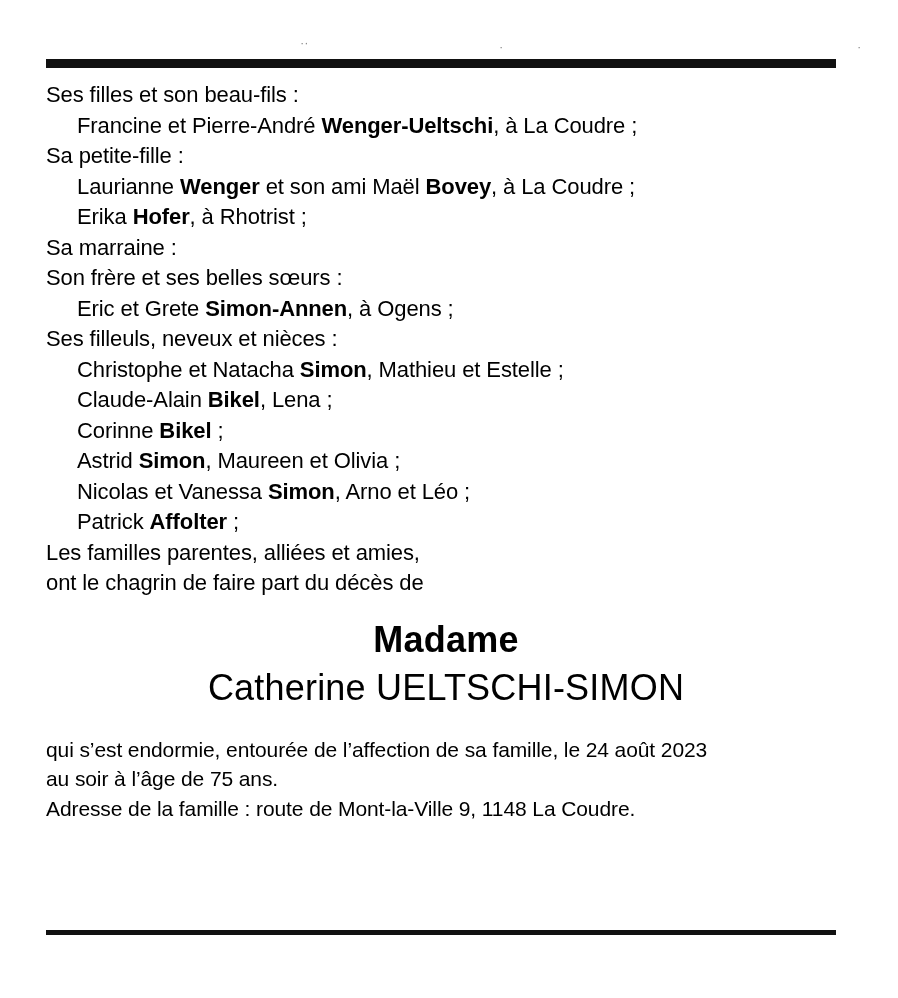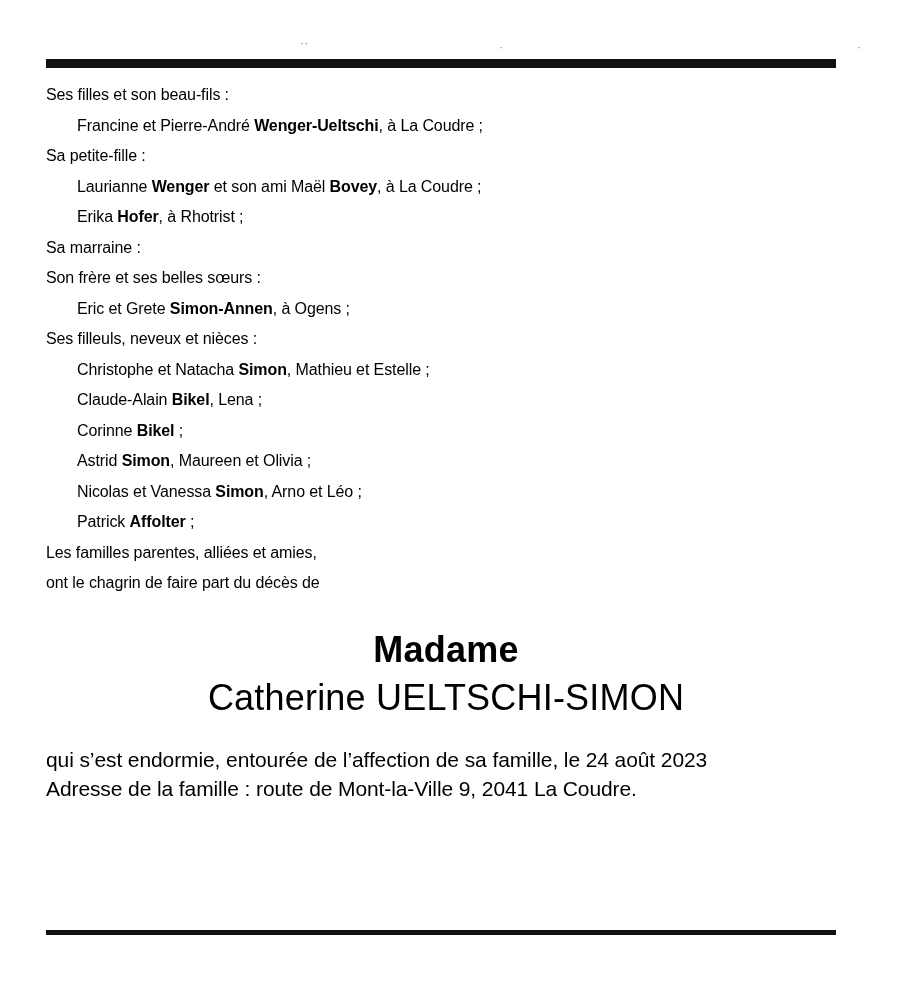--- a/index.html
+++ b/index.html
@@ -59,35 +59,35 @@
   }
 
   .content {
     position: absolute;
     left: 46px;
     top: 80px;
     width: 800px;
   }
 
   .line {
-    font-size: 16px;
+    font-size: 22px;
     line-height: 30.5px;
     white-space: nowrap;
     letter-spacing: -0.1px;
   }
   .indent {
     padding-left: 31px;
   }
   .line b {
     font-weight: bold;
   }
 
   .names {
     text-align: center;
-    margin-top: 28px;
+    margin-top: 18px;
   }
   .name-madame {
     font-size: 36px;
     font-weight: bold;
     line-height: 46px;
     letter-spacing: 0.2px;
   }
   .name-full {
     font-size: 36px;
     font-weight: normal;
@@ -138,20 +138,21 @@
         <div class="line"><span>ont le chagrin de faire part du décès de</span></div>
       </div>
 
     <div class="names">
       <div class="name-madame">Madame</div>
       <div class="name-full">Catherine UELTSCHI-SIMON</div>
     </div>
 
     <div class="closing">
         <div class="line">qui s’est endormie, entourée de l’affection de sa famille, le 24 août 2023</div>
-        <div class="line">Adresse de la famille : route de Mont-la-Ville 9, 2041 La Coudre.</div>
+        <div class="line">au soir à l’âge de 75 ans.</div>
+        <div class="line">Adresse de la famille : route de Mont-la-Ville 9, 1148 La Coudre.</div>
       </div>
 
   </div>
 
   <div class="rule-bottom"></div>
 
 </div>
 
 </body></html>

